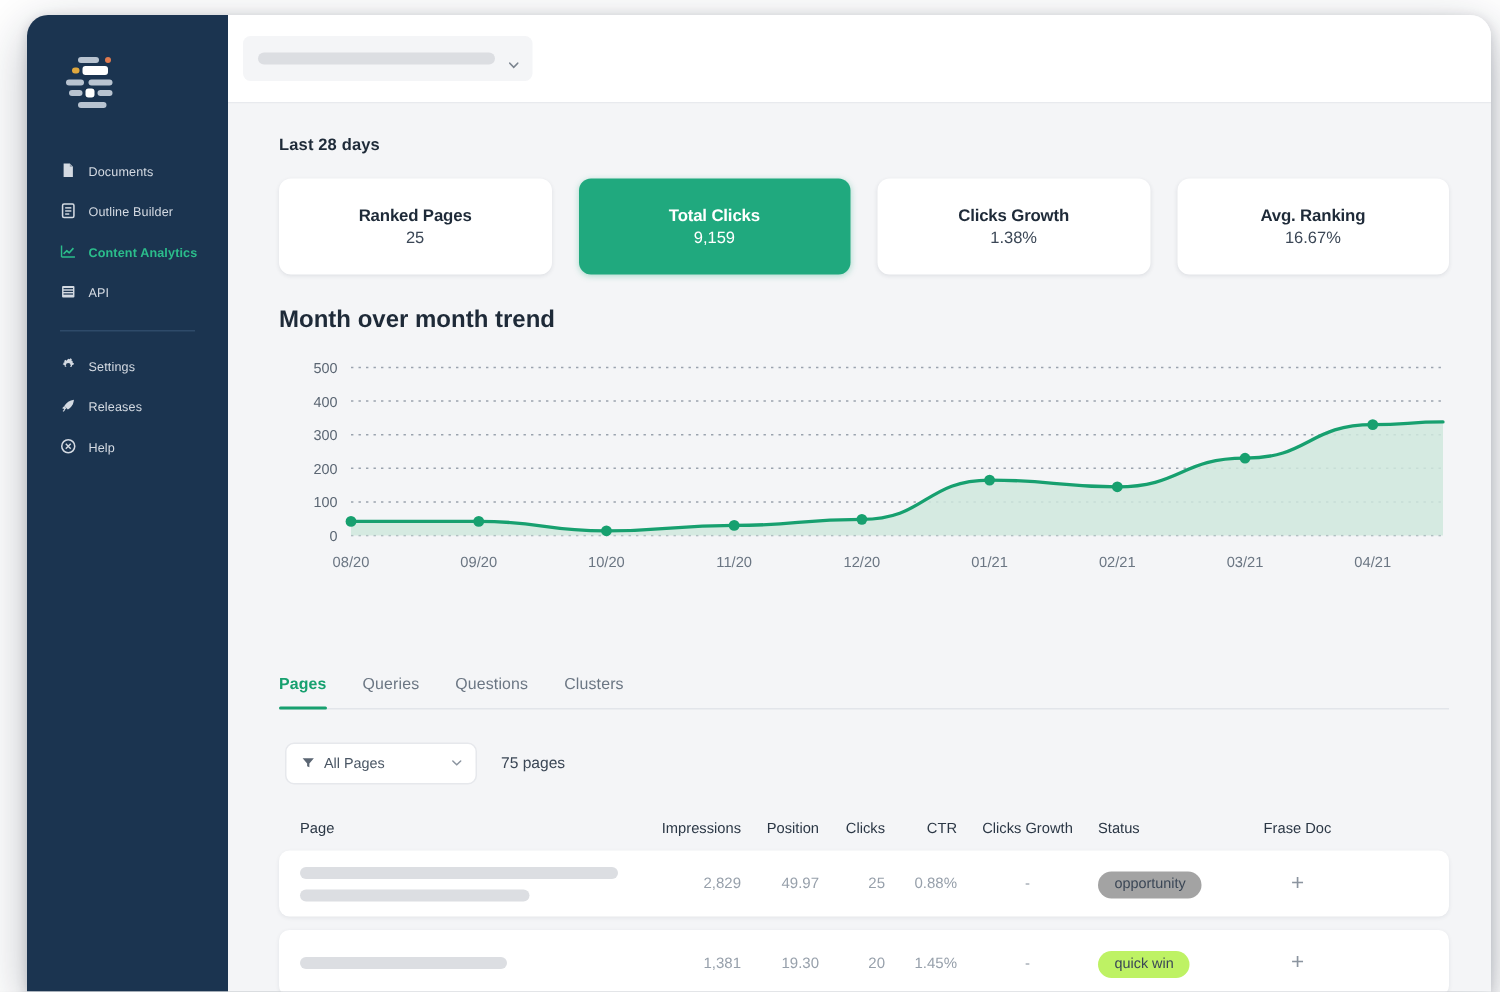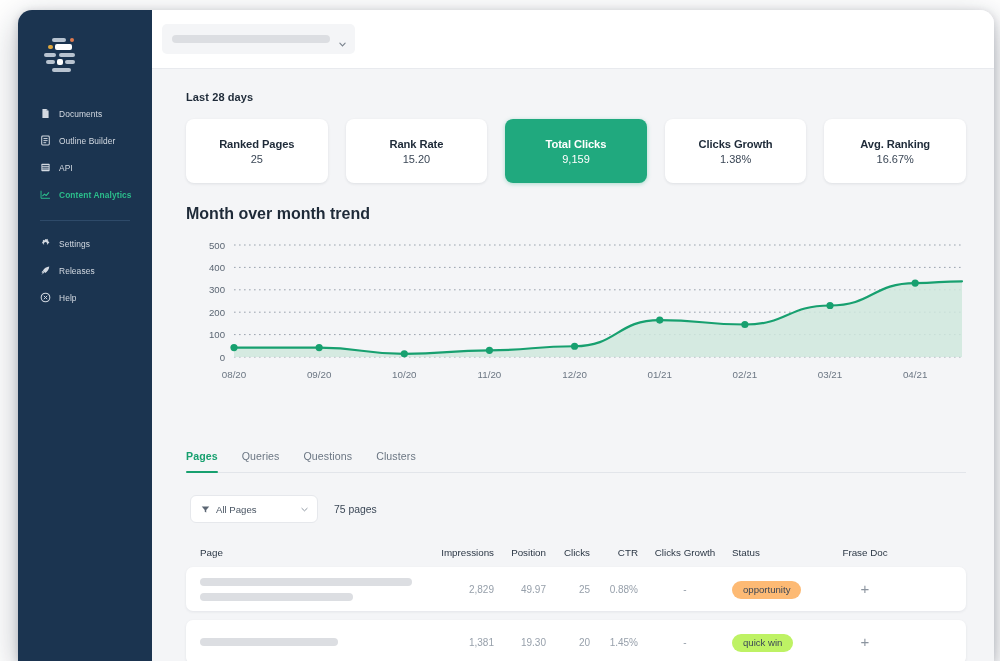--- a/index.html
+++ b/index.html
@@ -143,21 +143,21 @@
   .col-grow  { flex: 0 0 94px; text-align: center; }
   .col-stat  { flex: 0 0 94px; text-align: left; }
   .col-doc   { flex: 0 0 78px; text-align: center; }
   .t-row .cell { font-size: 10px; color: #97a0ab; }
   .skel-lines { display: flex; flex-direction: column; gap: 7px; }
   .skel-lines i { display: block; height: 8px; border-radius: 4px; background: #dcdee2; }
   .pill {
     display: inline-block; font-size: 9.6px; color: #3b4756;
     padding: 4px 11px; border-radius: 11px; line-height: 1.1;
   }
-  .pill.opportunity { background: #fdba74; }
+  .pill.opportunity { background: #a3a3a3; }
   .pill.quickwin { background: #bef264; }
   .plus { font-size: 15px; color: #8b949f; line-height: 1; }
 </style>
 </head>
 <body>
 
 <div id="app-frame">
 
   <nav id="sidebar">
 
@@ -191,40 +191,40 @@
           <svg viewBox="0 0 16 16" width="11" height="11">
             <rect x="2.5" y="1.5" width="11" height="13" rx="1.4" fill="none" stroke="#d4dae2" stroke-width="1.5"></rect>
             <rect x="5" y="4.5" width="6" height="1.4" fill="#d4dae2"></rect>
             <rect x="5" y="7.5" width="6" height="1.4" fill="#d4dae2"></rect>
             <rect x="5" y="10.5" width="4" height="1.4" fill="#d4dae2"></rect>
           </svg>
         </span>
         <span>Outline Builder</span>
       </div>
 
+      <div class="nav-item active">
+        <span class="nav-icon">
+          <svg viewBox="0 0 16 16" width="11" height="11">
+            <path d="M1.5 13.5V2.5M1.5 13.5h13" stroke="#2bbd8b" stroke-width="1.4" fill="none"></path>
+            <path d="M3.5 10.5l3-3 2.5 2 4-4.5" stroke="#2bbd8b" stroke-width="1.6" fill="none" stroke-linejoin="round"></path>
+          </svg>
+        </span>
+        <span>Content Analytics</span>
+      </div>
+
       <div class="nav-item">
         <span class="nav-icon">
           <svg viewBox="0 0 16 16" width="11" height="11">
             <rect x="2" y="2.5" width="12" height="11" rx="1" fill="#d4dae2"></rect>
             <rect x="3.4" y="4.4" width="9.2" height="1.2" fill="#1b3450"></rect>
             <rect x="3.4" y="7.0" width="9.2" height="1.2" fill="#1b3450"></rect>
             <rect x="3.4" y="9.6" width="9.2" height="1.2" fill="#1b3450"></rect>
           </svg>
         </span>
         <span>API</span>
-      </div>
-
-      <div class="nav-item active">
-        <span class="nav-icon">
-          <svg viewBox="0 0 16 16" width="11" height="11">
-            <path d="M1.5 13.5V2.5M1.5 13.5h13" stroke="#2bbd8b" stroke-width="1.4" fill="none"></path>
-            <path d="M3.5 10.5l3-3 2.5 2 4-4.5" stroke="#2bbd8b" stroke-width="1.6" fill="none" stroke-linejoin="round"></path>
-          </svg>
-        </span>
-        <span>Content Analytics</span>
       </div>
     </div>
 
     <div class="nav-sep"></div>
 
     <div class="nav-list">
 
       <div class="nav-item">
         <span class="nav-icon">
           <svg viewBox="0 0 16 16" width="11" height="11">
@@ -272,24 +272,20 @@
     </div>
 
     <div id="content">
 
       <div class="section-label">Last 28 days</div>
 
       <div id="cards">
         <div class="card">
           <div class="c-title">Ranked Pages</div>
           <div class="c-val">25</div>
-        </div>
-        <div class="card">
-          <div class="c-title">Rank Rate</div>
-          <div class="c-val">15.20</div>
         </div>
         <div class="card sel">
           <div class="c-title">Total Clicks</div>
           <div class="c-val">9,159</div>
         </div>
         <div class="card">
           <div class="c-title">Clicks Growth</div>
           <div class="c-val">1.38%</div>
         </div>
         <div class="card">

